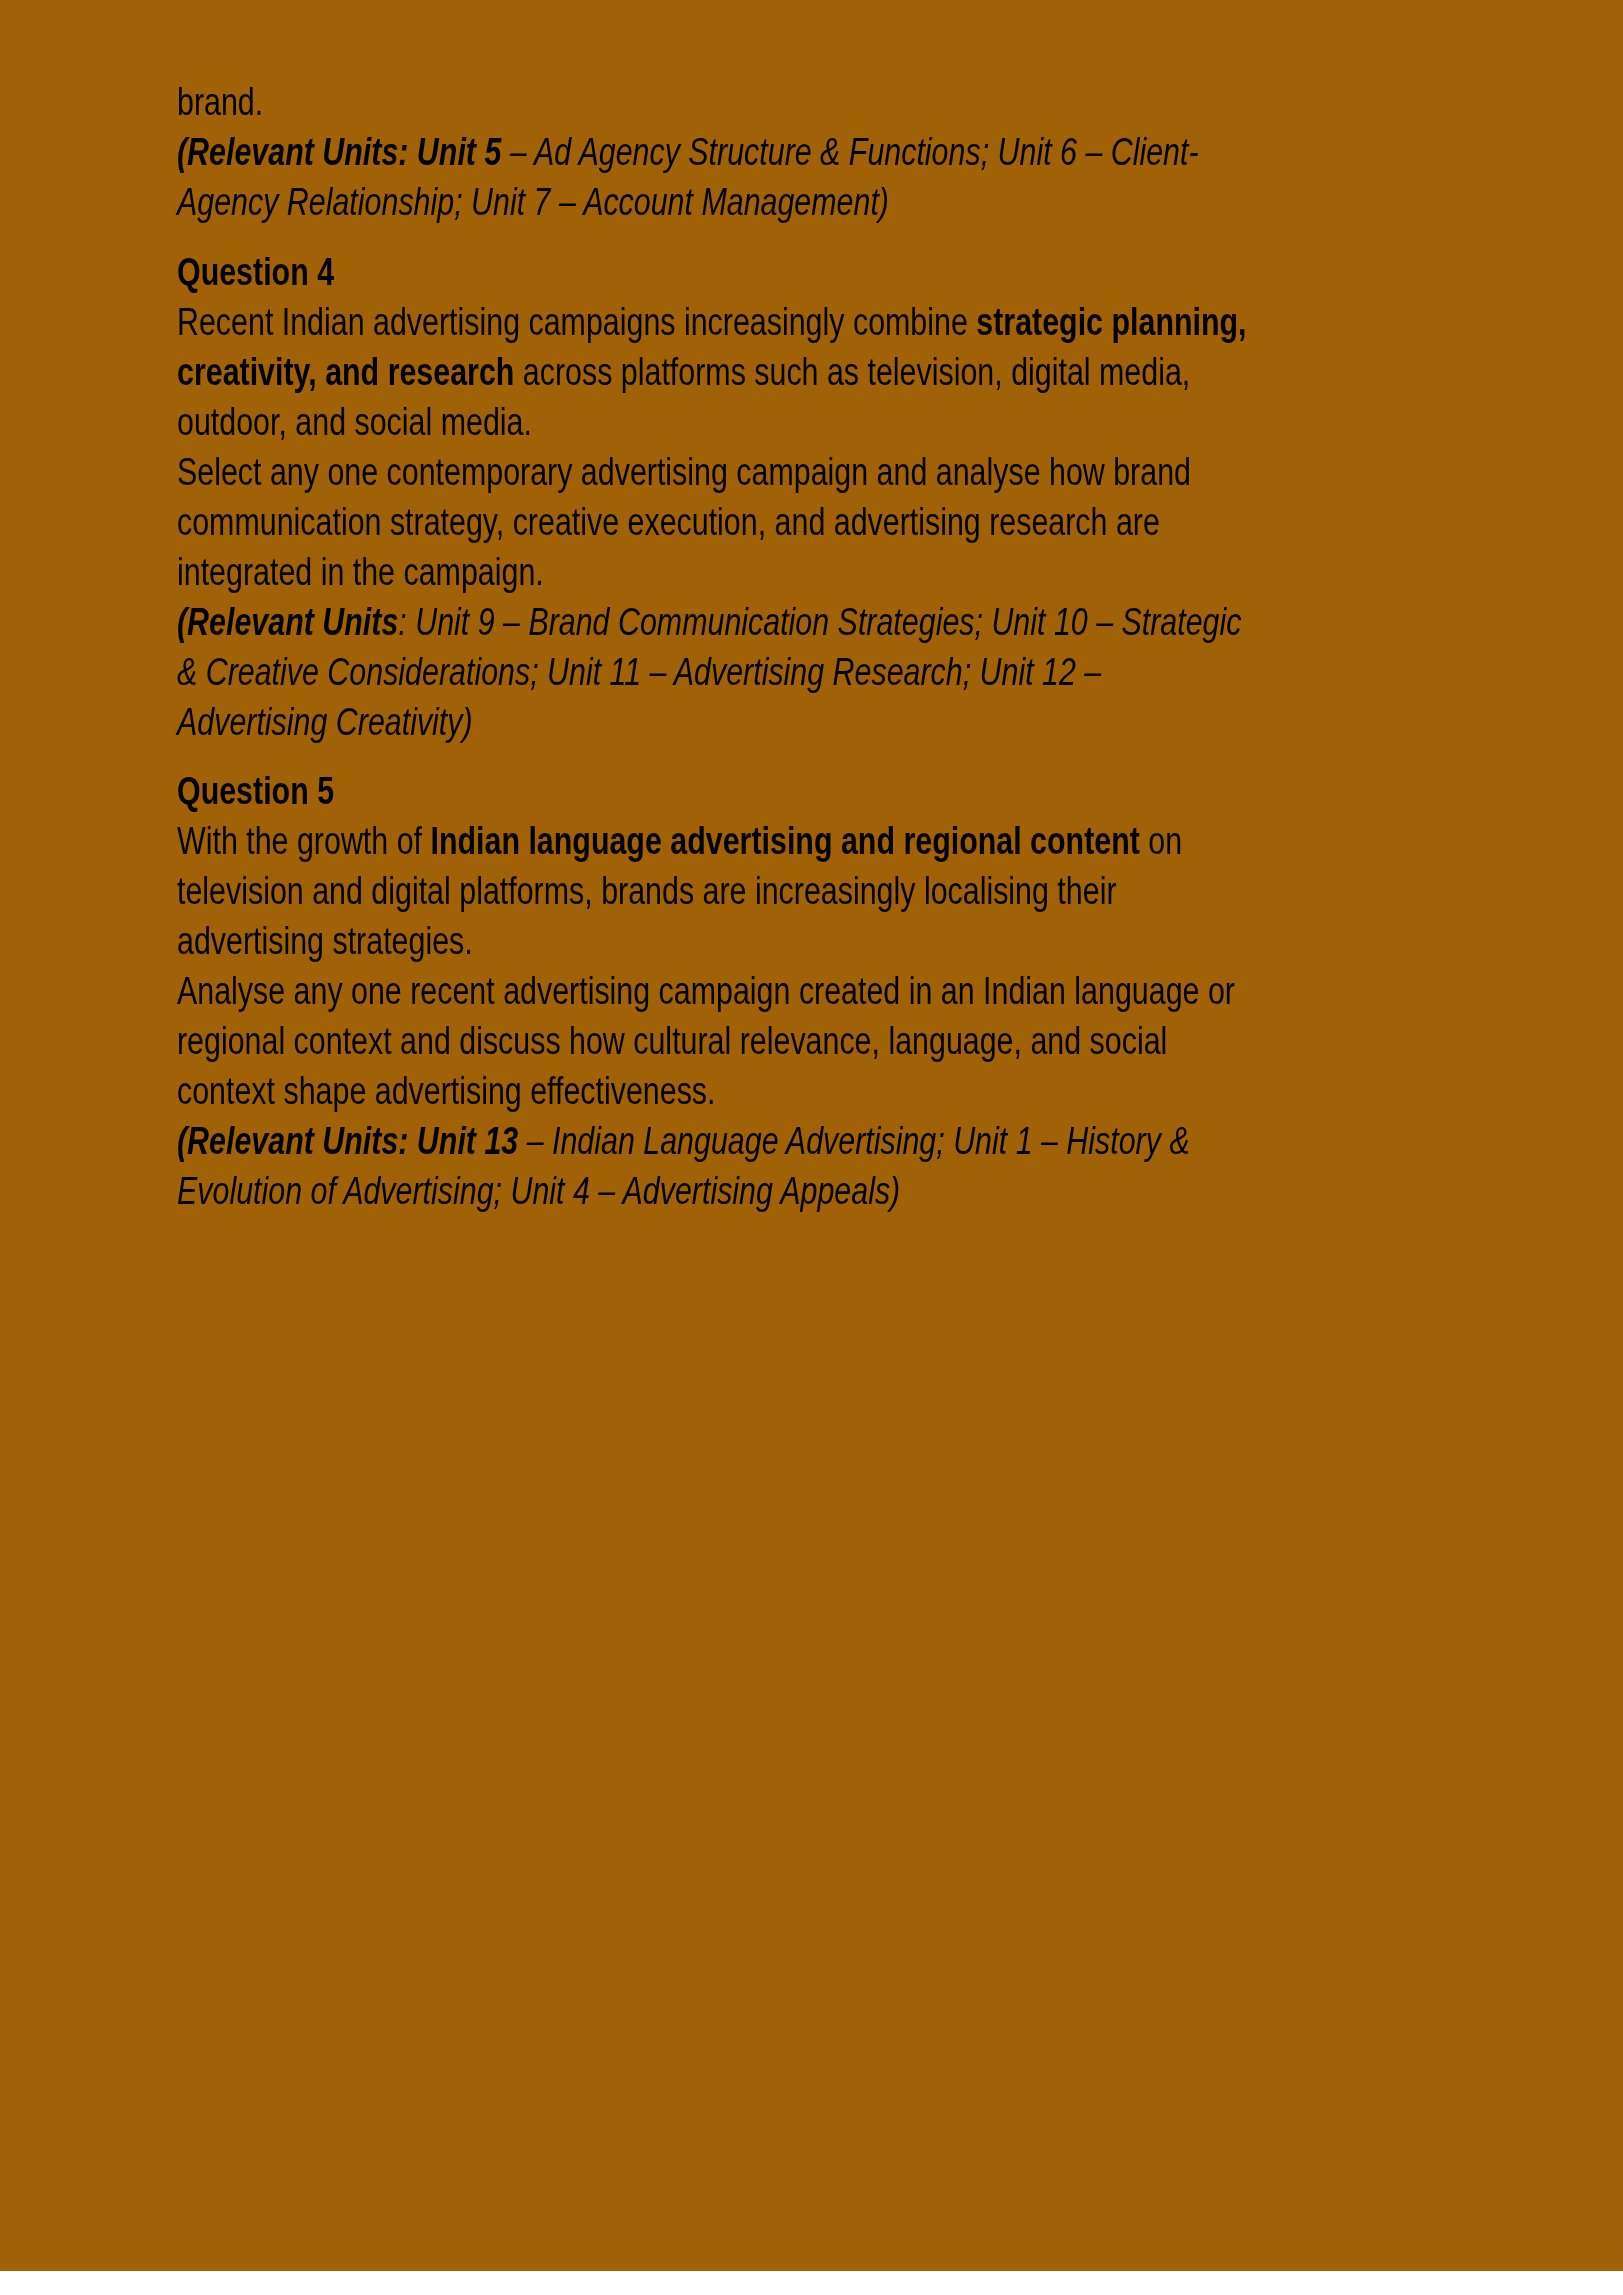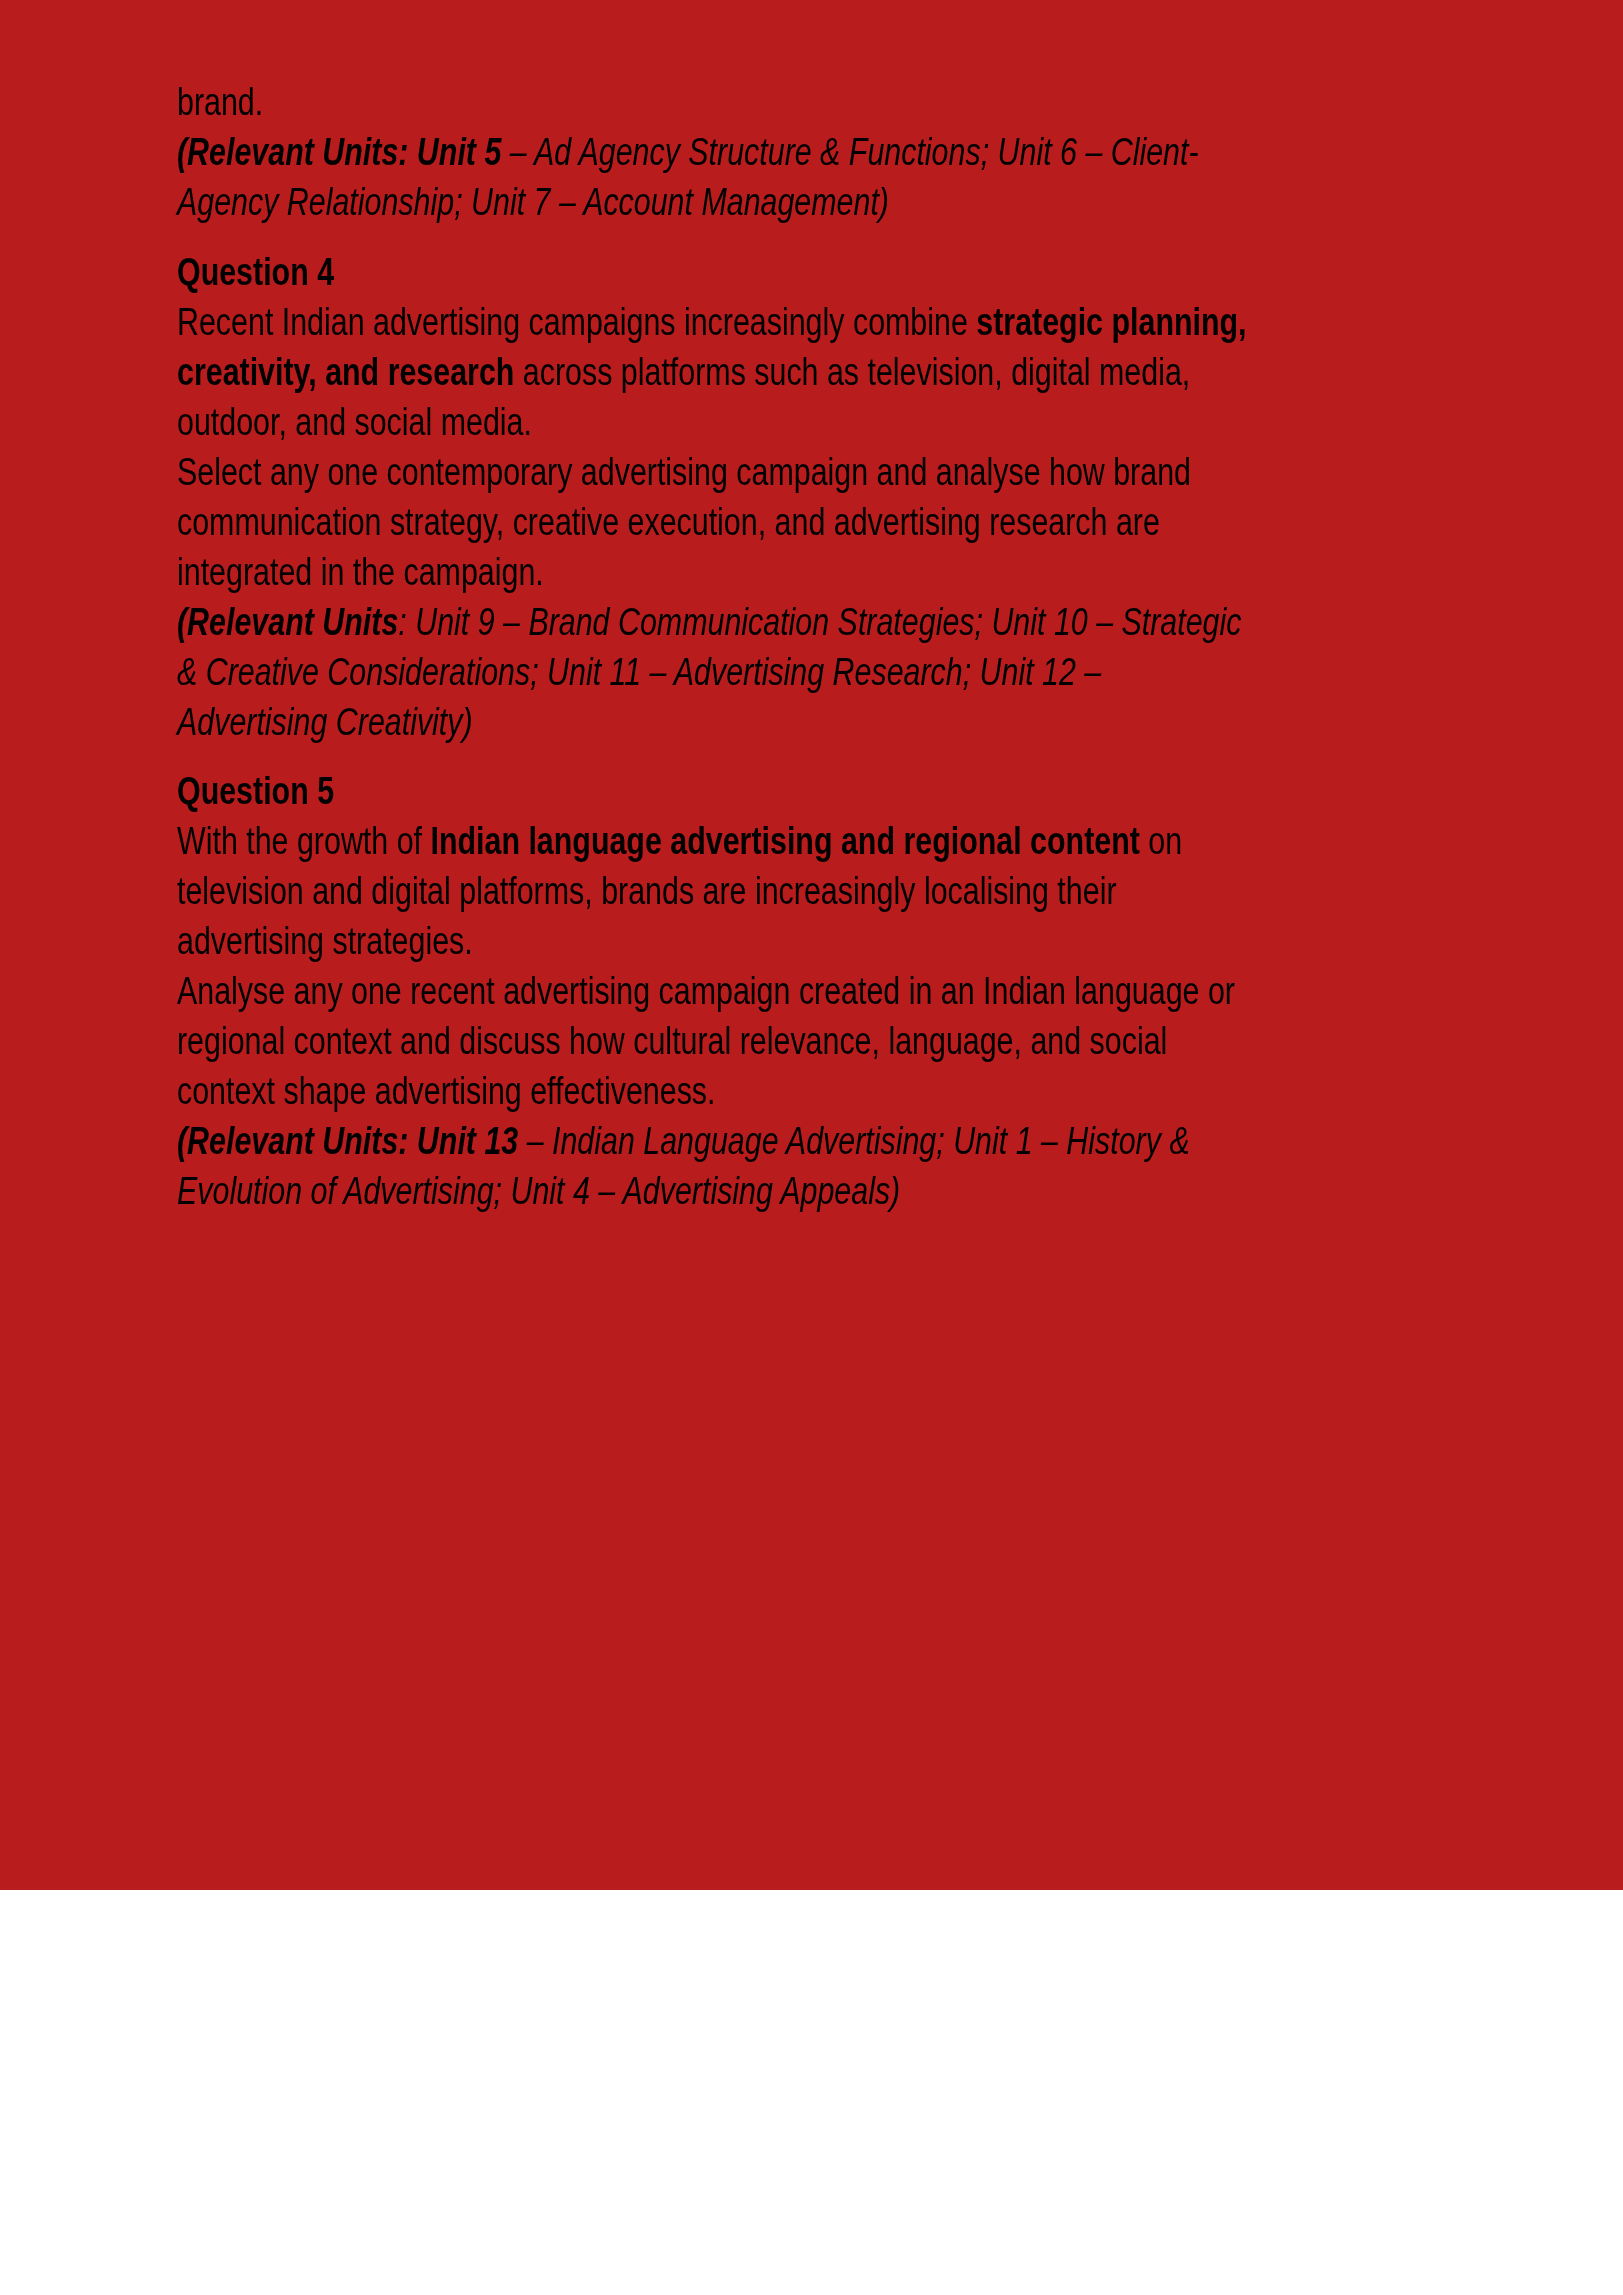--- a/index.html
+++ b/index.html
@@ -13,22 +13,22 @@
     width: 1623px;
     height: 2295px;
     overflow: hidden;
     font-family: "Liberation Sans", sans-serif;
     color: #000000;
   }
   .page {
     position: absolute;
     left: 0; top: 0;
     width: 1623px;
-    height: 1890px;
-    background: #b91c1c;
+    height: 2271px;
+    background: #a16207;
   }
   .doc {
     position: absolute;
     left: 177px;
     top: 77px;
     width: 1570px;
     transform: scaleX(0.80);
     transform-origin: 0 0;
     font-size: 38px;
     line-height: 50px;

